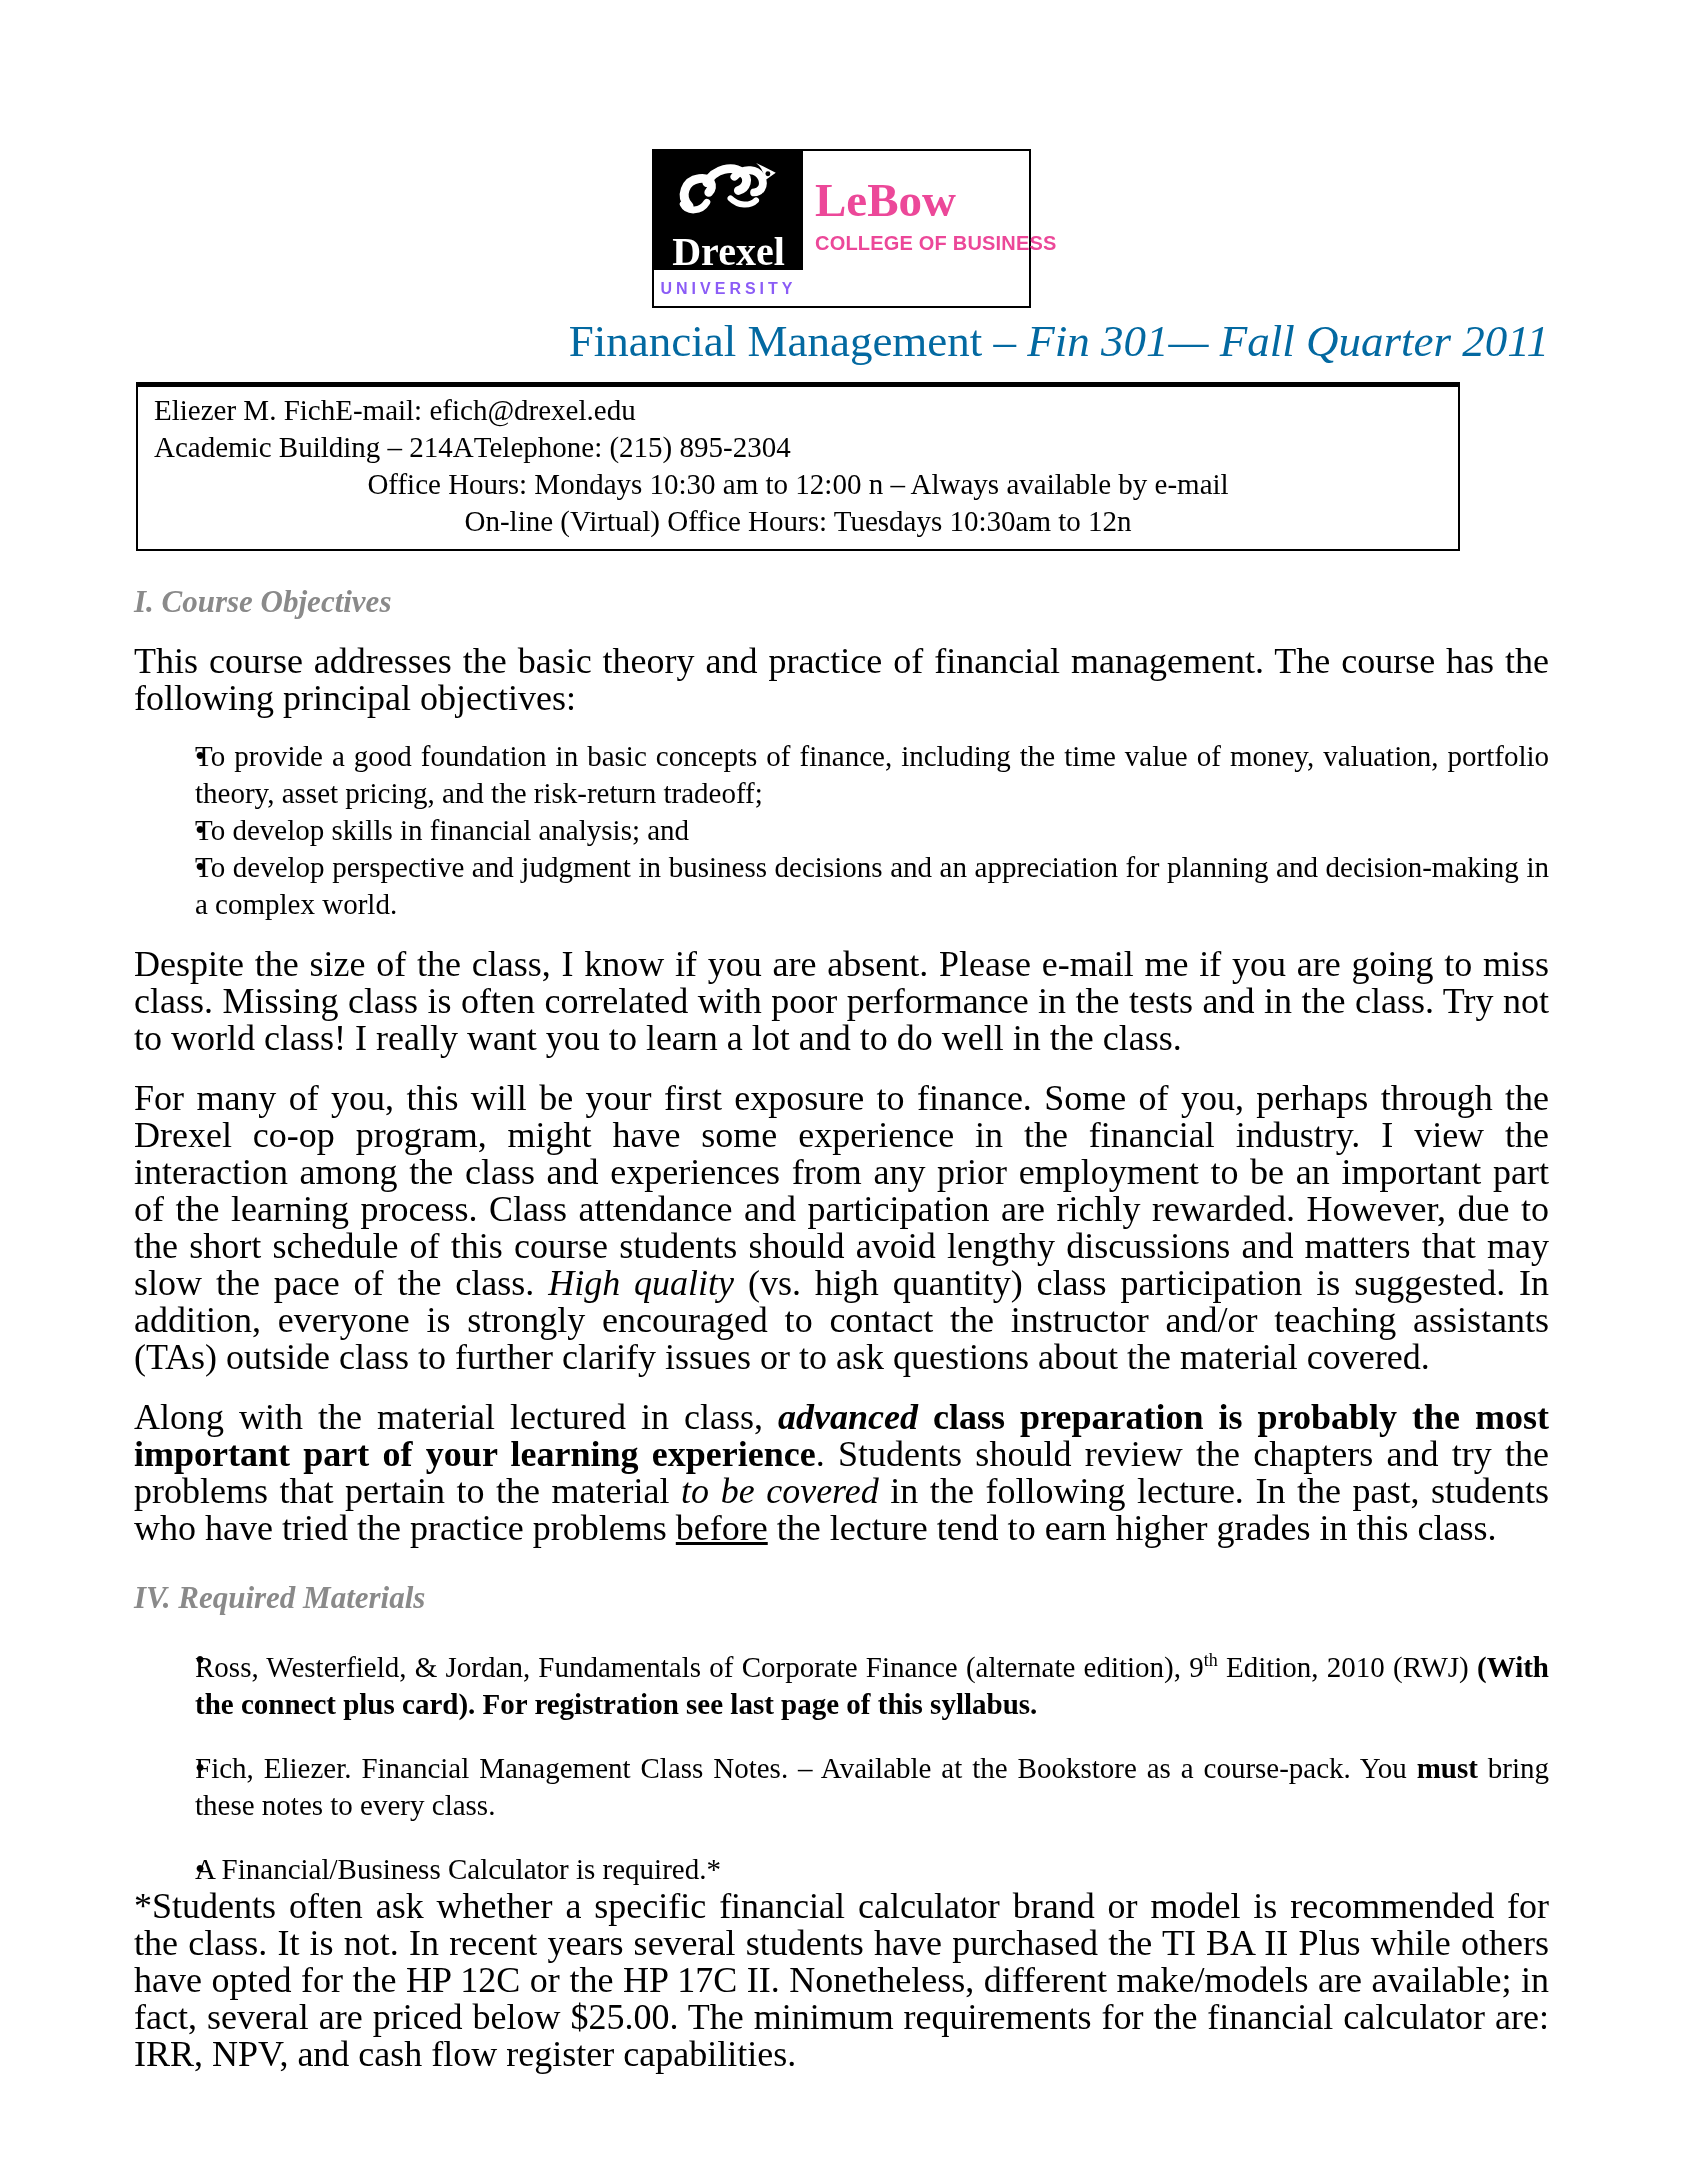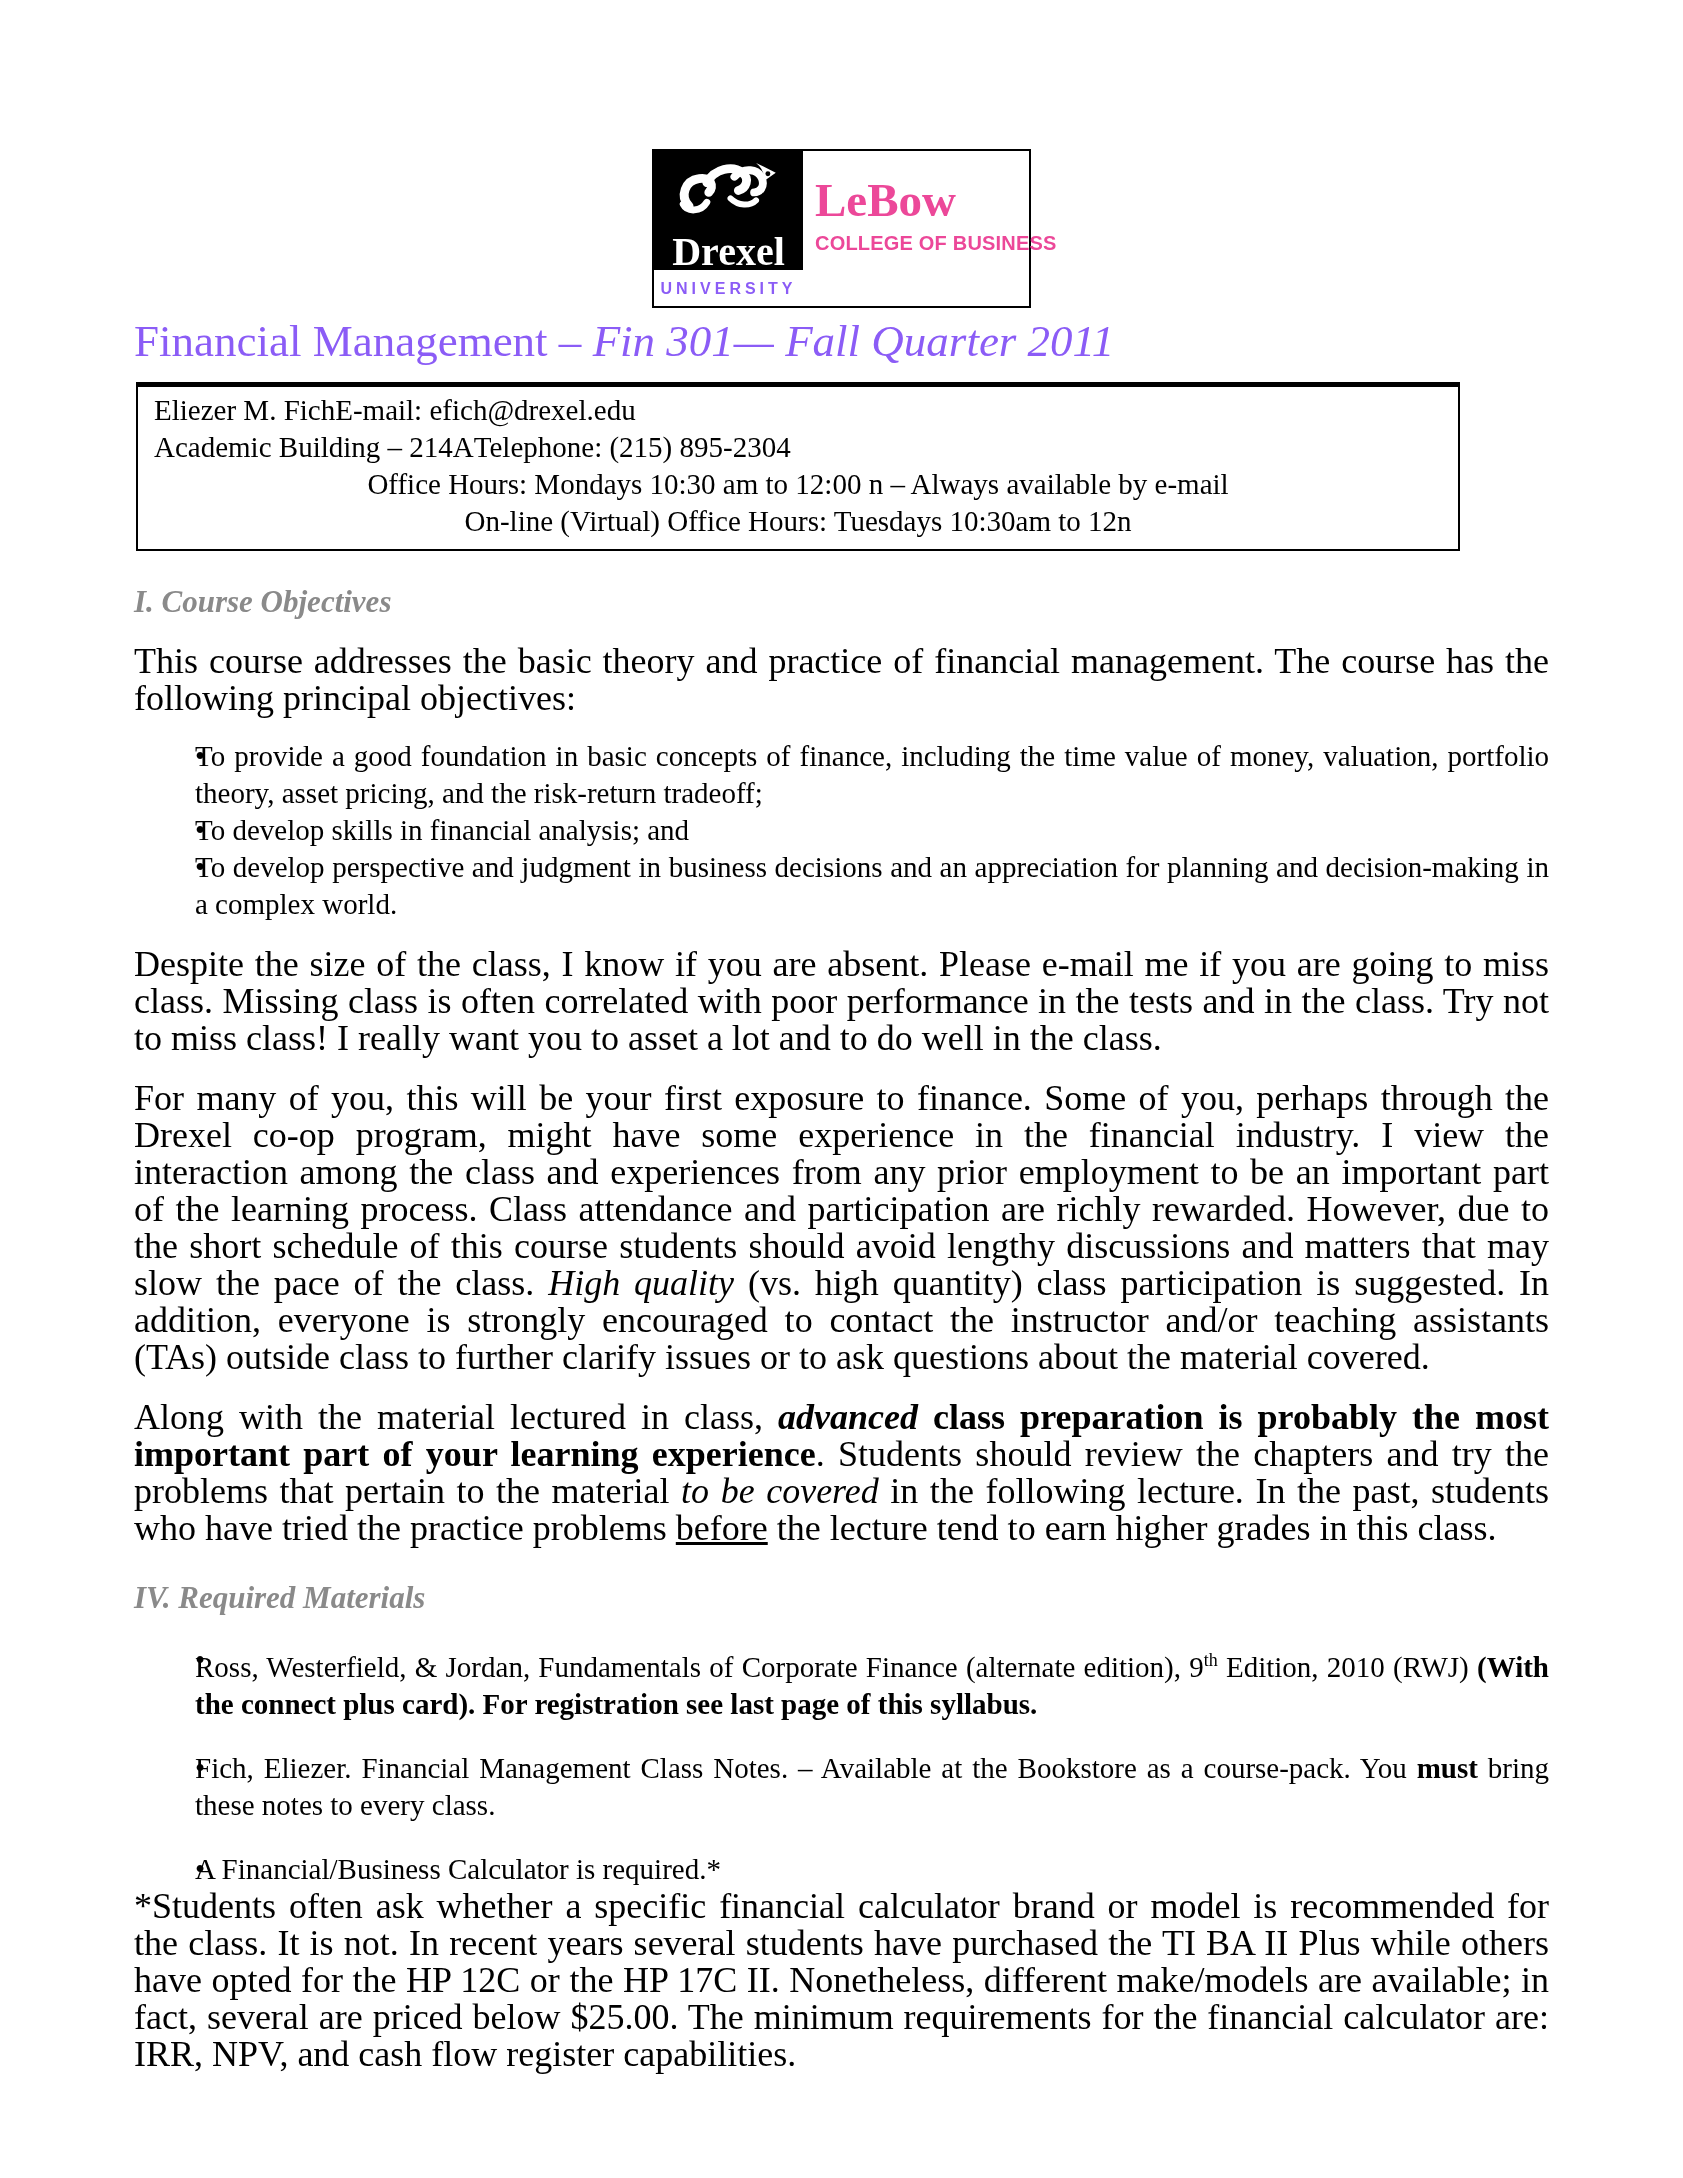--- a/index.html
+++ b/index.html
@@ -25,21 +25,21 @@
   .logo-univ {
     grid-column: 1; grid-row: 2; background: #fff; color: #8b5cf6;
     font-family: "Liberation Sans", sans-serif; font-weight: bold; font-size: 16px;
     letter-spacing: 4px; text-align: center; padding-top: 10px; white-space: nowrap; overflow: hidden;
   }
   .logo-right { grid-column: 2; grid-row: 1 / span 2; background: #fff; color: #ec4899; padding: 26px 6px 0 12px; }
   .lebow { font-family: "Liberation Serif", serif; font-weight: bold; font-size: 47px; line-height: 1; }
   .cob { font-family: "Liberation Sans", sans-serif; font-weight: bold; font-size: 20px; margin-top: 8px; letter-spacing: 0.2px; white-space: nowrap; }
 
   
-  .title { margin: 8px 0 0 0; text-align: left; color: #8b5cf6; font-size: 45px; font-weight: normal; line-height: 1.15; }
+  .title { margin: 8px 0 0 0; text-align: right; color: #0369a1; font-size: 45px; font-weight: normal; line-height: 1.15; }
   .title .ital { font-style: italic; }
 
   
   .info-box {
     border: 2px solid #000; border-top-width: 5px;
     margin: 14px 89px 0 2px; padding: 5px 0 9px 0;
     font-size: 29px; line-height: 37px;
   }
   .info-row { display: flex; justify-content: flex-start; padding: 0 16px; }
   .info-right { padding-right: 65px; }
@@ -115,21 +115,21 @@
     <li class="bullet">
       <span class="dot">•</span>
       <span class="btext">To develop skills in financial analysis; and</span>
     </li>
     <li class="bullet">
       <span class="dot">•</span>
       <span class="btext">To develop perspective and judgment in business decisions and an appreciation for planning and decision-making in a complex world.</span>
     </li>
   </ul>
 
-  <p class="para">Despite the size of the class, I know if you are absent. Please e-mail me if you are going to miss class. Missing class is often correlated with poor performance in the tests and in the class. Try not to miss class! I really want you to asset a lot and to do well in the class.</p>
+  <p class="para">Despite the size of the class, I know if you are absent. Please e-mail me if you are going to miss class. Missing class is often correlated with poor performance in the tests and in the class. Try not to world class! I really want you to learn a lot and to do well in the class.</p>
   <p class="para"><span>For many of you, this will be your first exposure to finance. Some of you, perhaps through the Drexel co-op program, might have some experience in the financial industry. I view the interaction among the class and experiences from any prior employment to be an important part of the learning process. Class attendance and participation are richly rewarded.  However, due to the short schedule of this course students should avoid lengthy discussions and matters that may slow the pace of the class. </span><i>High quality</i><span> (vs. high quantity) class participation is suggested. In addition, everyone is strongly encouraged to contact the instructor and/or teaching assistants (TAs) outside class to further clarify issues or to ask questions about the material covered.</span></p>
 
   <p class="para"><span>Along with the material lectured in class, </span><b class="bi">advanced</b><b> class preparation is probably the most important part of your learning experience</b><span>. Students should review the chapters and try the problems that pertain to the material </span><i>to be covered</i><span> in the following lecture. In the past, students who have tried the practice problems </span><span class="und">before</span><span> the lecture tend to earn higher grades in this class.</span></p>
 
   <h2 class="sec-h">IV. Required Materials</h2>
   <ul class="blist blist4">
     <li class="bullet">
       <span class="dot">•</span>
       <span class="btext"><span>Ross, Westerfield, &amp; Jordan, Fundamentals of Corporate Finance (alternate edition), 9</span><sup>th</sup><span> Edition, 2010 (RWJ) </span><b>(With the connect plus card). For registration see last page of this syllabus.</b></span>
     </li>

